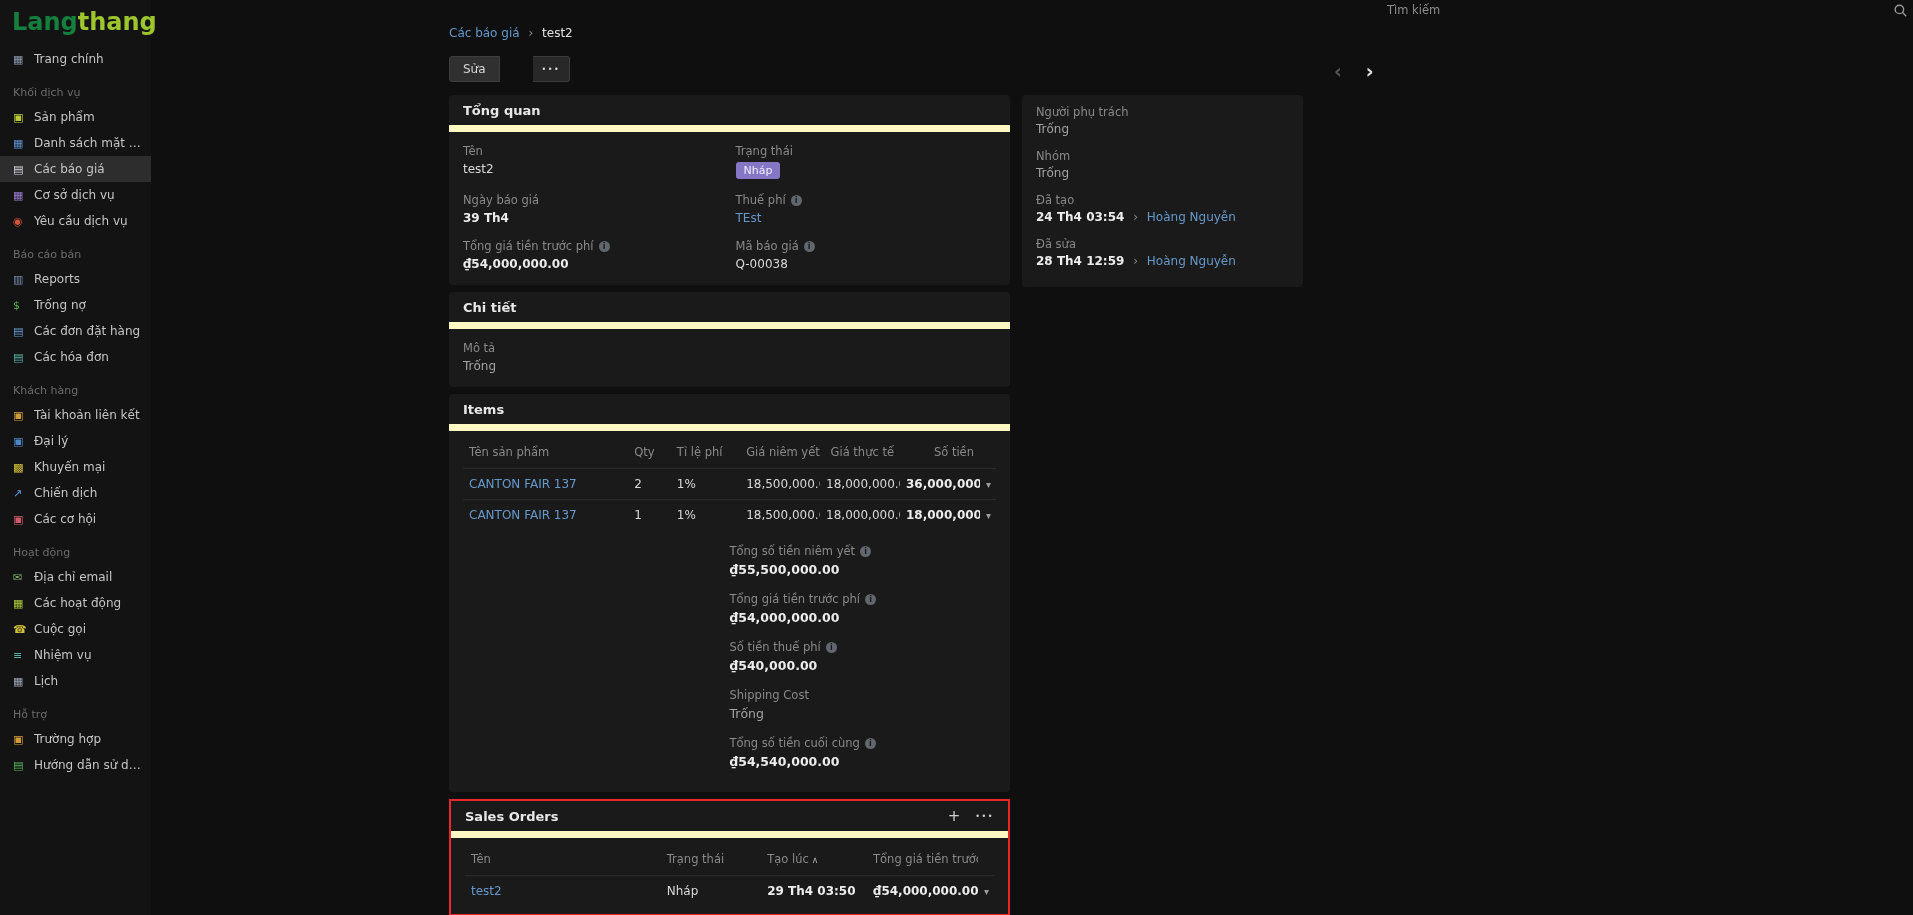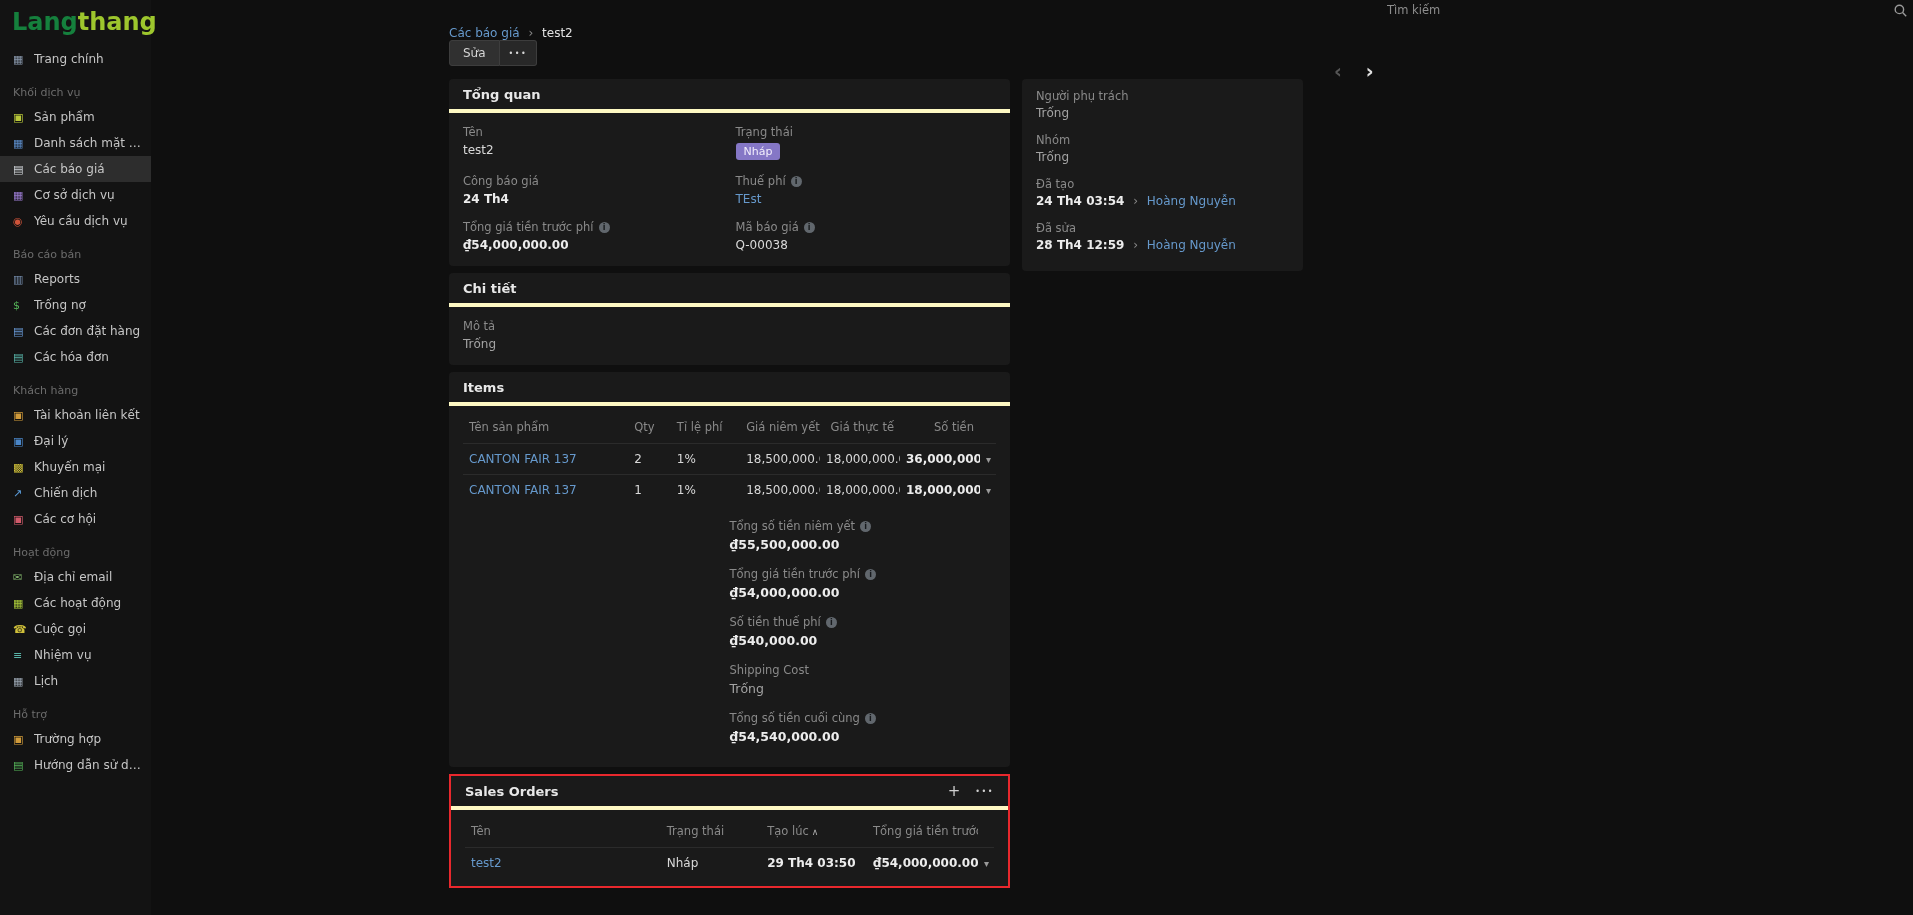--- a/index.html
+++ b/index.html
@@ -29,36 +29,36 @@
   .search-input { flex: 1; background: transparent; border: none; outline: none; color: #bbbbbb; font-size: 11.5px; font-family: inherit; }
   .search-input::placeholder { color: #8d8d8d; }
   .search-icon { margin-left: 6px; display: inline-flex; cursor: pointer; }
 
   .content { position: relative; margin-left: 298px; width: 960px; padding-top: 26px; }
   .breadcrumb { font-size: 12px; }
   .crumb-sep { color: #8a8a8a; margin: 0 5px; }
   .crumb-current { color: #e2e2e2; }
   .link { color: var(--link, #6699cc); text-decoration: none; cursor: pointer; }
 
-  .toolbar { display: flex; }
+  .toolbar { margin-top: 16px; display: flex; gap: 33px; }
   .btn { height: 26px; background: #303030; border: 1px solid #3d3d3d; color: #d5d5d5; font-size: 12px; font-family: inherit; padding: 0 13px; cursor: pointer; }
   .btn-edit { border-radius: 3px 0 0 3px; }
   .btn-more { border-radius: 0 3px 3px 0; border-left: none; background: #282828; padding: 0 9px; font-size: 8px; letter-spacing: 1.5px; }
 
   .record-nav { position: absolute; top: 60px; left: 885px; display: flex; gap: 24px; font-size: 19px; font-weight: bold; }
   .rn-prev { color: #555555; cursor: pointer; }
   .rn-next { color: #e0e0e0; cursor: pointer; }
 
   .columns { display: flex; gap: 12px; margin-top: 13px; align-items: flex-start; }
   .col-main { width: 561px; flex: 0 0 561px; }
   .col-side { width: 281px; flex: 0 0 281px; }
 
   
   .panel { background: var(--panel_bg, #1a1a1a); border-radius: 4px; margin-bottom: 7px; }
-  .panel-header { display: flex; justify-content: space-between; align-items: center; padding: 8px 14px 7px 14px; font-size: 13px; font-weight: bold; color: #e8e8e8; border-bottom: 4px solid #fef9c3; }
+  .panel-header { display: flex; justify-content: space-between; align-items: center; padding: 8px 14px 7px 14px; font-size: 13px; font-weight: bold; color: #e8e8e8; border-bottom: 7px solid #fef9c3; }
   .panel-actions { display: flex; gap: 15px; align-items: center; font-weight: normal; }
   .pa-plus { font-size: 15px; line-height: 1; color: #d0d0d0; cursor: pointer; }
   .pa-more { font-size: 8px; letter-spacing: 1.5px; color: #d0d0d0; cursor: pointer; }
   .panel-body { padding: 4px 14px 8px 14px; }
   .panel-highlight { border: 2px solid var(--highlight_border, #e8282d); border-radius: 0; }
 
   .field-grid { display: grid; grid-template-columns: 1fr 1fr; column-gap: 12px; }
   .cell { padding: 8px 0 6px 0; }
   .flabel { font-size: 11.5px; color: var(--label_text, #8a8a8a); margin-bottom: 4px; }
   .fvalue { font-size: 12px; color: var(--value_text, #d9d9d9); }
@@ -276,22 +276,22 @@
             <div class="panel-body field-grid">
               <div class="cell">
                 <div class="flabel">Tên</div>
                 <div class="fvalue">test2</div>
               </div>
               <div class="cell">
                 <div class="flabel">Trạng thái</div>
                 <div class="fvalue"><span class="badge">Nháp</span></div>
               </div>
               <div class="cell">
-                <div class="flabel">Công báo giá</div>
-                <div class="fvalue strong">24 Th4</div>
+                <div class="flabel">Ngày báo giá</div>
+                <div class="fvalue strong">39 Th4</div>
               </div>
               <div class="cell">
                 <div class="flabel"><span>Thuế phí</span><span class="info">i</span></div>
                 <div class="fvalue"><a class="link">TEst</a></div>
               </div>
               <div class="cell">
                 <div class="flabel"><span>Tổng giá tiền trước phí</span><span class="info">i</span></div>
                 <div class="fvalue strong">₫54,000,000.00</div>
               </div>
               <div class="cell">

